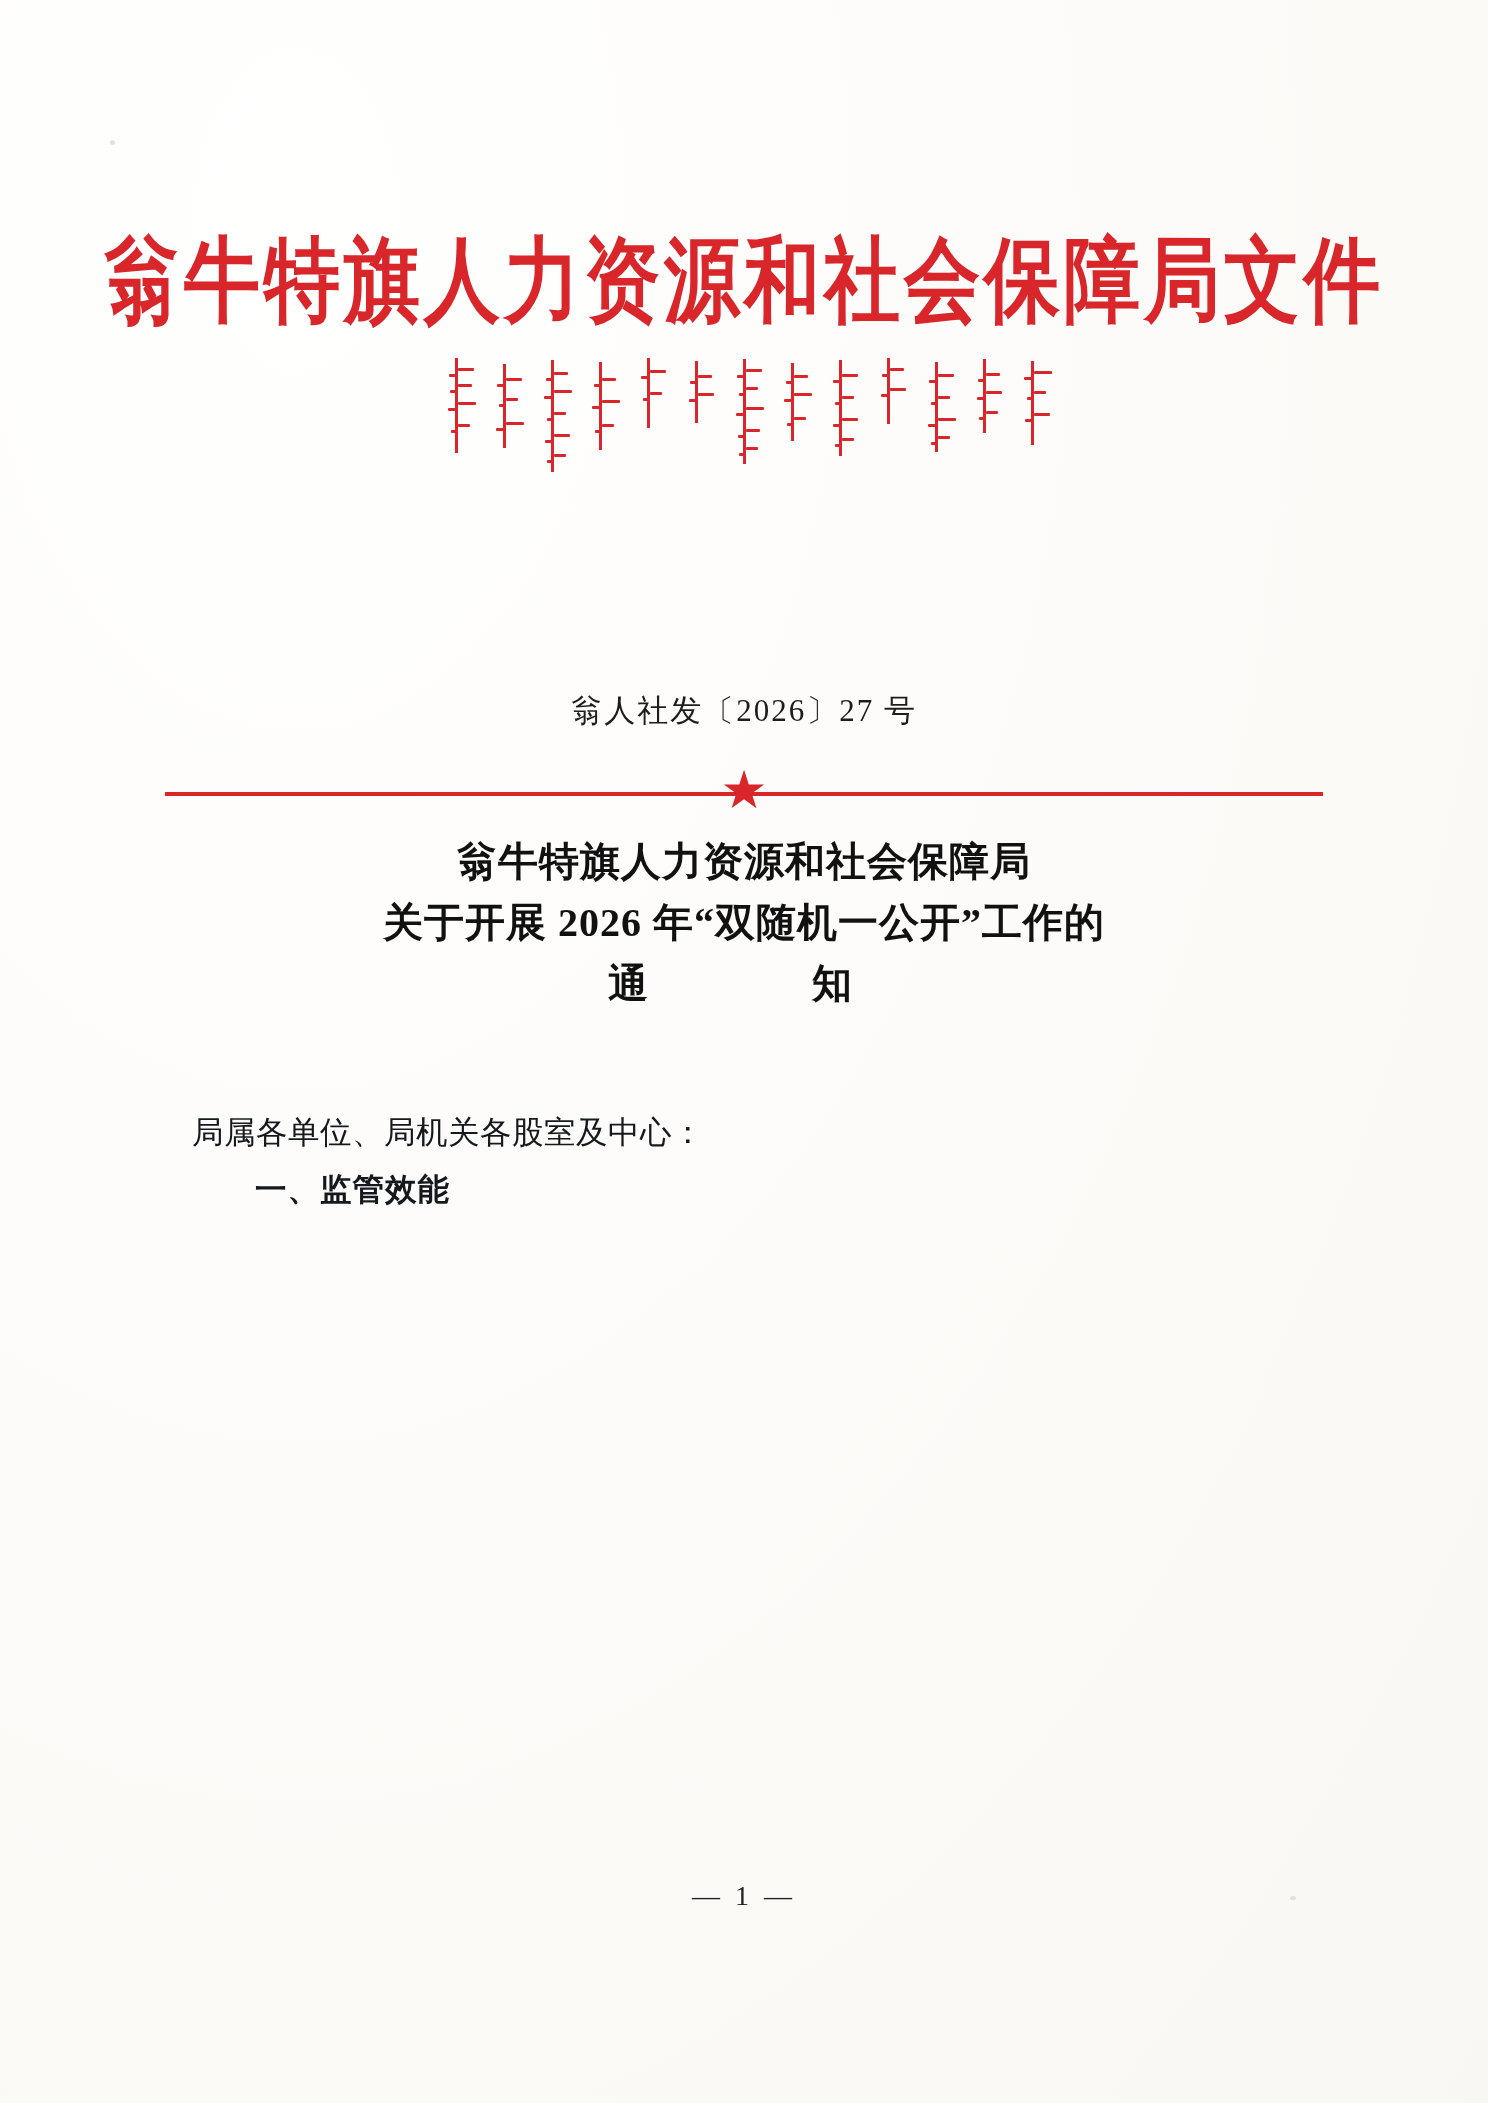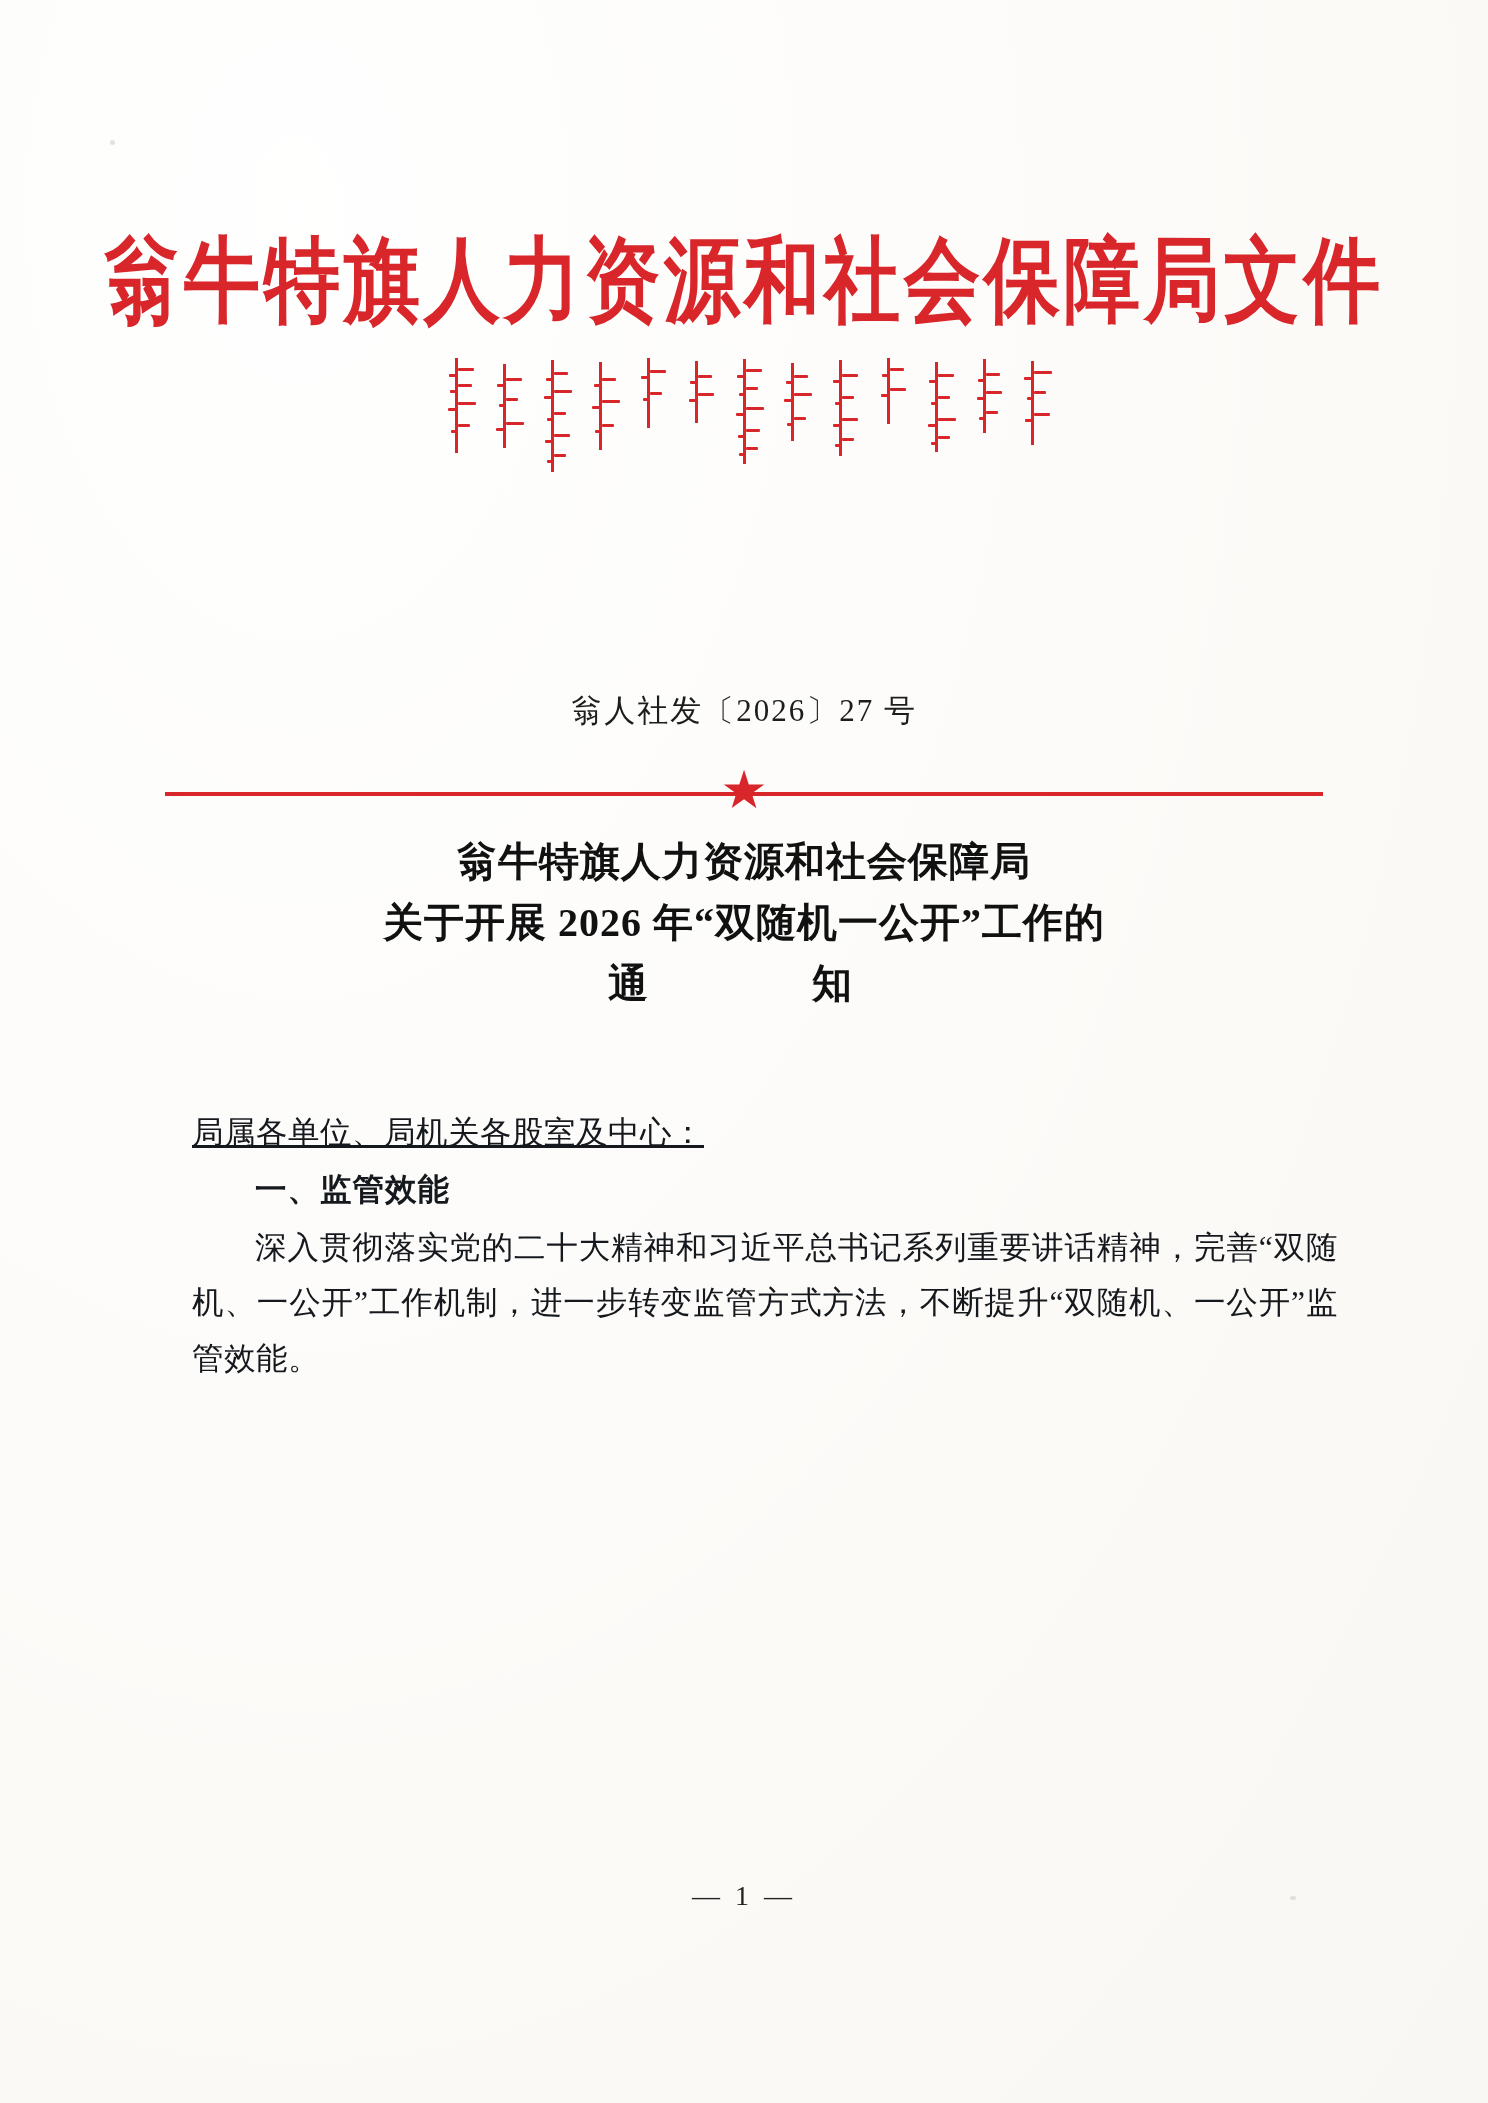--- a/index.html
+++ b/index.html
@@ -166,21 +166,21 @@
     margin: 0 0 2px 0;
     text-align: justify;
     text-justify: inter-ideograph;
   }
   .body-text p.indent { text-indent: 2em; }
   .body-text p.heading {
     text-indent: 2em;
     font-weight: bold;
     letter-spacing: 1px;
   }
-  .salutation { text-indent: 0; text-decoration: underline; }
+  .salutation { text-indent: 0; }
 
   
   .page-footer {
     position: absolute;
     left: 0;
     right: 0;
     top: 1880px;
     text-align: center;
     font-size: 28px;
     color: #222;
@@ -343,21 +343,20 @@
 
     <div class="doc-title">
       <span class="ln">翁牛特旗人力资源和社会保障局</span>
       <span class="ln">关于开展 2026 年“双随机一公开”工作的</span>
       <span class="ln spaced">通　　知</span>
     </div>
 
     <div class="body-text">
       <p class="salutation">局属各单位、局机关各股室及中心：</p>
       <p class="heading">一、监管效能</p>
-      <p class="indent">深入贯彻落实党的二十大精神和习近平总书记系列重要讲话精神，完善“双随机、一公开”工作机制，进一步转变监管方式方法，不断提升“双随机、一公开”监管效能。</p>
     </div>
 
     <div class="page-footer">— 1 —</div>
 
     <div class="speck" style="left:110px; top:140px; width:5px; height:5px;"></div>
     <div class="speck" style="left:1290px; top:1896px; width:6px; height:4px;"></div>
   </div>
 </div>
 
 </body></html>

